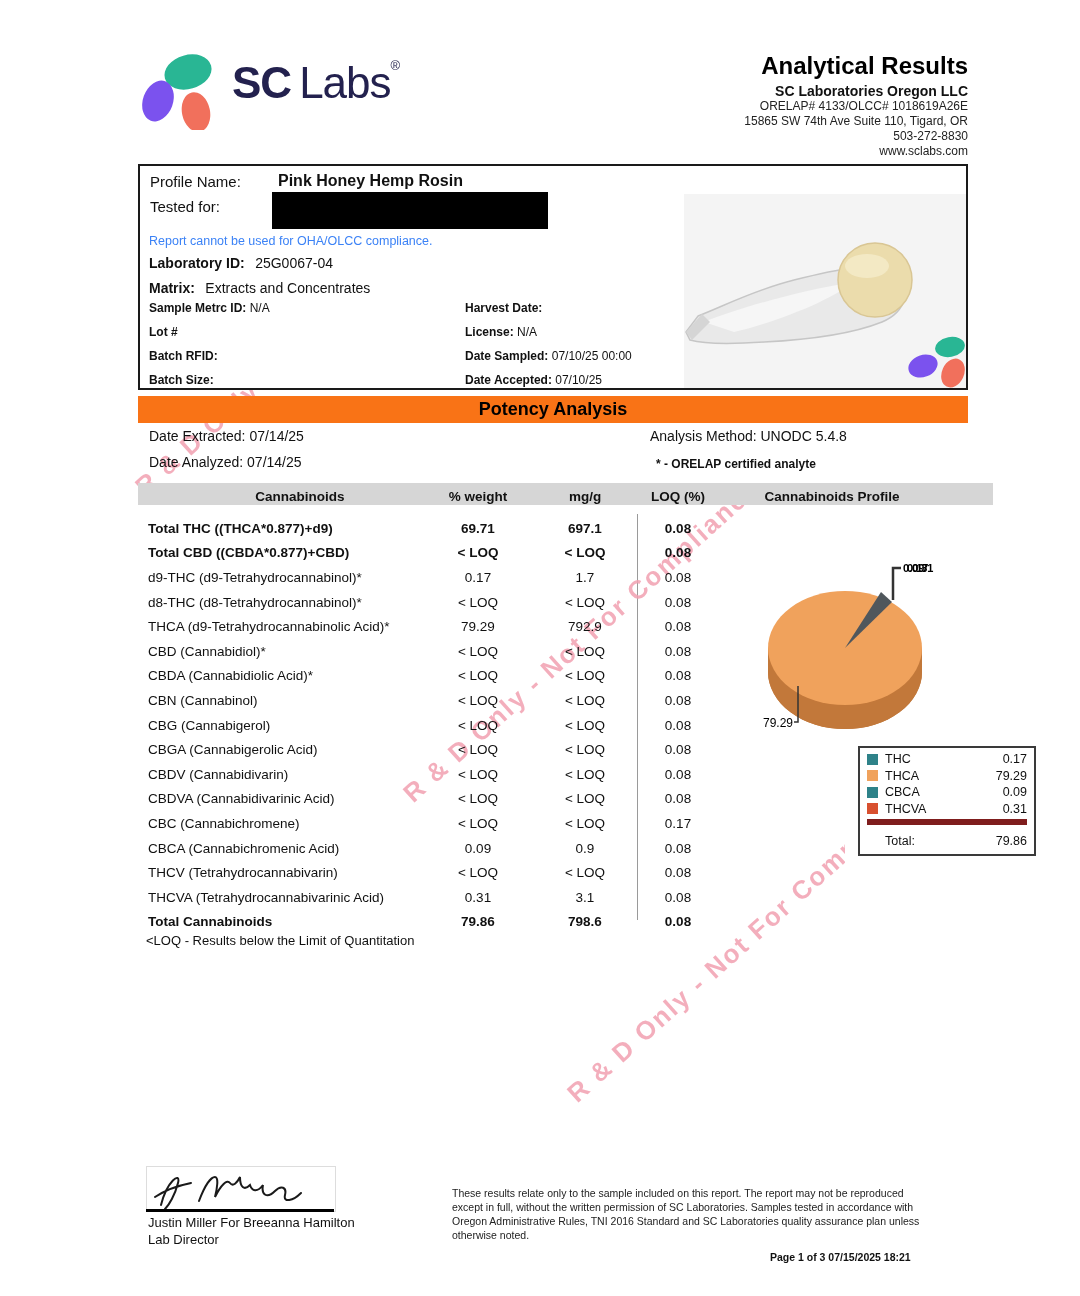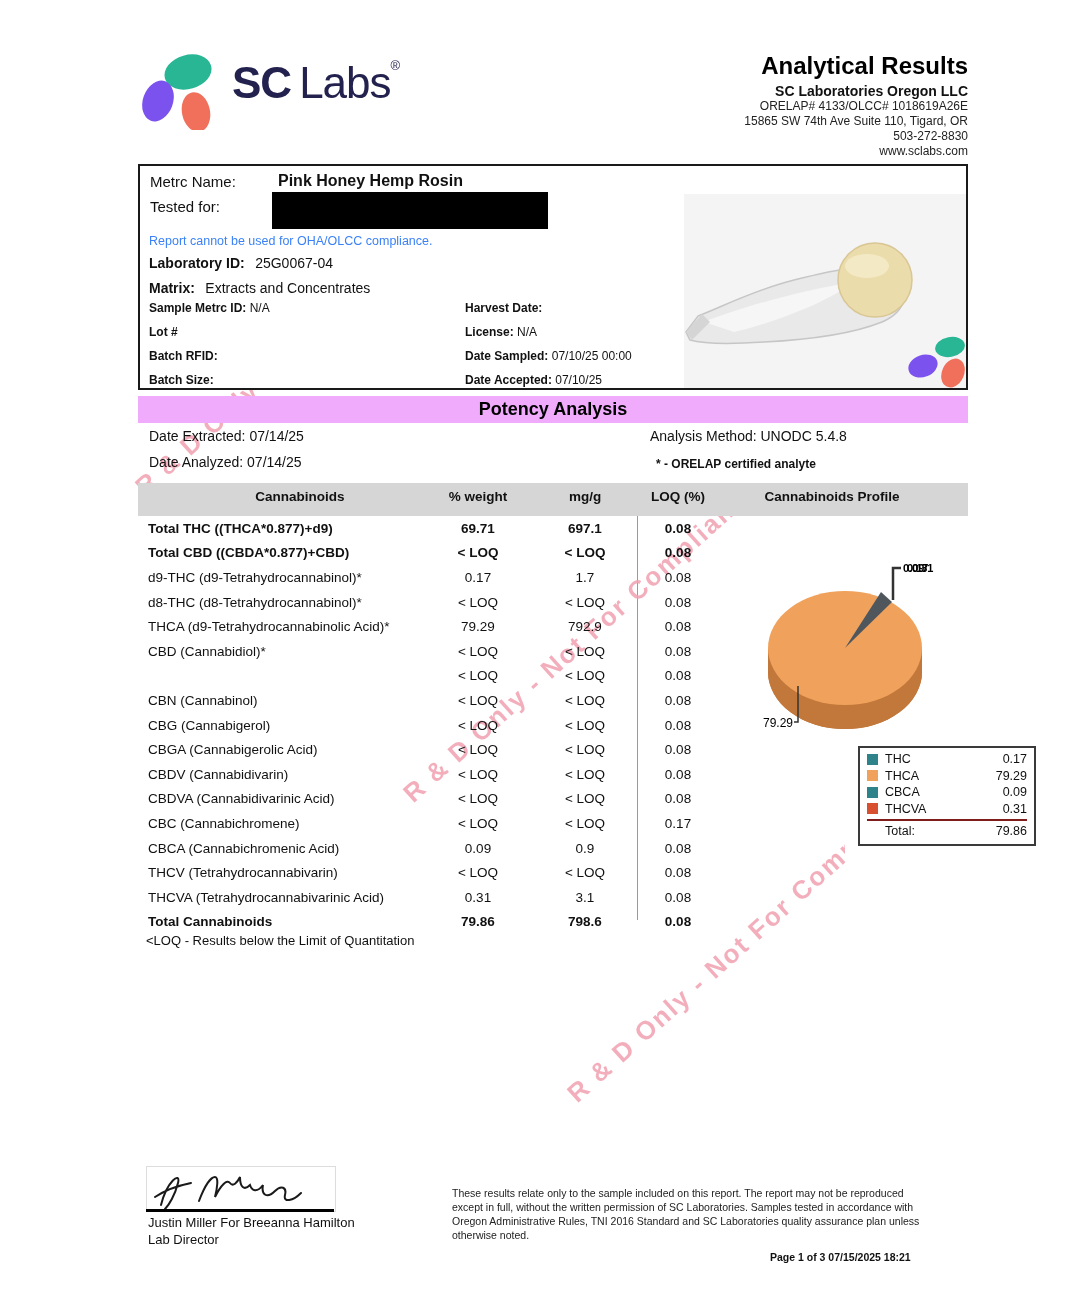--- a/index.html
+++ b/index.html
@@ -21,27 +21,27 @@
   .lbl15{font-size:15px;}
   .val-bold{font-size:16px;font-weight:700;}
   .rednote{font-size:12.5px;}
   .kv{font-size:12px;line-height:24px;white-space:nowrap;}
   .kv b{font-size:12px;}
   .lbl14{font-size:14px;font-weight:700;}
   .val14{font-size:14px;font-weight:400;}
   .redact{background:#000;}
   .prod-img{background:#F4F4F4;}
   
-  .graybar{left:138px;top:396px;width:830px;height:27px;background:#f0abfc;z-index:2;
+  .graybar{left:138px;top:396px;width:830px;height:27px;background:#f97316;z-index:2;
            display:flex;align-items:center;justify-content:center;}
   .graybar span{font-size:18px;font-weight:700;color:#000;}
   .line14{font-size:14px;}
   .cert{font-size:12px;font-weight:700;}
   
-  .thead{left:138px;top:483px;width:830px;height:33px;background:#D6D6D6;z-index:2;}
+  .thead{left:138px;top:483px;width:830px;height:22px;background:#D6D6D6;z-index:2;padding-left:25px;}
   .th{position:absolute;top:0;height:27px;display:flex;align-items:center;justify-content:center;
       font-size:13.5px;font-weight:700;}
   .tbody{left:138px;top:516px;width:830px;z-index:1;}
   .trow{position:relative;height:24.6px;}
   .trow .c{position:absolute;top:0;height:24.6px;display:flex;align-items:center;font-size:13.5px;}
   .c-name{left:10px;width:300px;}
   .c-w{left:270px;width:140px;justify-content:center;}
   .c-m{left:377px;width:140px;justify-content:center;}
   .c-l{left:470px;width:140px;justify-content:center;}
   .trow.bold .c{font-weight:700;}
@@ -53,21 +53,21 @@
   .wmclip{position:absolute;left:0;top:840px;width:845px;height:300px;overflow:hidden;z-index:1;}
   
   .callout{position:absolute;font-size:11px;font-weight:700;color:#000;}
   .slice-label{position:absolute;font-size:12px;color:#000;}
   .legend{left:858px;top:746px;width:178px;border:2px solid #3a3a3a;background:#fff;box-sizing:border-box;
           padding:3px 7px 4px 7px;z-index:2;}
   .lrow{display:flex;align-items:center;font-size:12.5px;line-height:16.5px;}
   .sw{width:11px;height:11px;margin-right:7px;flex:0 0 11px;}
   .ln{flex:1;}
   .lv{text-align:right;}
-  .lrow.total{border-top:2px solid #7f1d1d;margin-top:2px;padding-top:2px;}
+  .lrow.total{border-top:6px solid #7f1d1d;margin-top:2px;padding-top:8px;}
   .lrow.total .ln{margin-left:18px;}
   
   .sigbox{left:146px;top:1166px;width:188px;height:44px;border:1px solid #ddd;background:#fff;}
   .sigline{left:146px;top:1209px;width:188px;height:2.5px;background:#000;}
   .signame{font-size:13px;line-height:17px;}
   .disclaimer{left:452px;top:1186px;width:470px;font-size:10.5px;line-height:14px;color:#222;}
   .pagefoot{font-size:10.5px;font-weight:600;color:#111;}
 </style>
 </head>
 <body>
@@ -92,21 +92,21 @@
   <div class="abs hdr-right" style="top:52px;width:400px;">
     <div class="hdr-title">Analytical Results</div>
     <div class="hdr-lab" style="margin-top:3px;">SC Laboratories Oregon LLC</div>
     <div class="hdr-small">ORELAP# 4133/OLCC# 1018619A26E</div>
     <div class="hdr-small">15865 SW 74th Ave Suite 110, Tigard, OR</div>
     <div class="hdr-small">503-272-8830</div>
     <div class="hdr-small">www.sclabs.com</div>
   </div>
 
   <div class="abs infobox"></div>
-  <div class="abs lbl15 z2" style="left:150px;top:173px;">Metrc Name:</div>
+  <div class="abs lbl15 z2" style="left:150px;top:173px;">Profile Name:</div>
   <div class="abs val-bold z2" style="left:278px;top:172px;">Pink Honey Hemp Rosin</div>
   <div class="abs lbl15 z2" style="left:150px;top:198px;">Tested for:</div>
   <div class="abs redact z2" style="left:272px;top:192px;width:276px;height:37px;"></div>
   <div class="abs rednote z2" style="left: 149px; top: 234px; color: #3b82f6;">Report cannot be used for OHA/OLCC compliance.</div>
   <div class="abs z2" style="left:149px;top:254px;">
     <b class="lbl14">Laboratory ID:</b>
     <span class="val14" style="margin-left:6px;">25G0067-04</span>
   </div>
   <div class="abs z2" style="left:149px;top:279px;">
     <b class="lbl14">Matrix:</b>
@@ -185,20 +185,21 @@
       <div class="c c-m">792.9</div>
       <div class="c c-l">0.08</div>
     </div>
       <div class="trow">
       <div class="c c-name">CBD (Cannabidiol)*</div>
       <div class="c c-w">&lt; LOQ</div>
       <div class="c c-m">&lt; LOQ</div>
       <div class="c c-l">0.08</div>
     </div>
       <div class="trow">
+      <div class="c c-name">CBDA (Cannabidiolic Acid)*</div>
       <div class="c c-w">&lt; LOQ</div>
       <div class="c c-m">&lt; LOQ</div>
       <div class="c c-l">0.08</div>
     </div>
       <div class="trow">
       <div class="c c-name">CBN (Cannabinol)</div>
       <div class="c c-w">&lt; LOQ</div>
       <div class="c c-m">&lt; LOQ</div>
       <div class="c c-l">0.08</div>
     </div>

